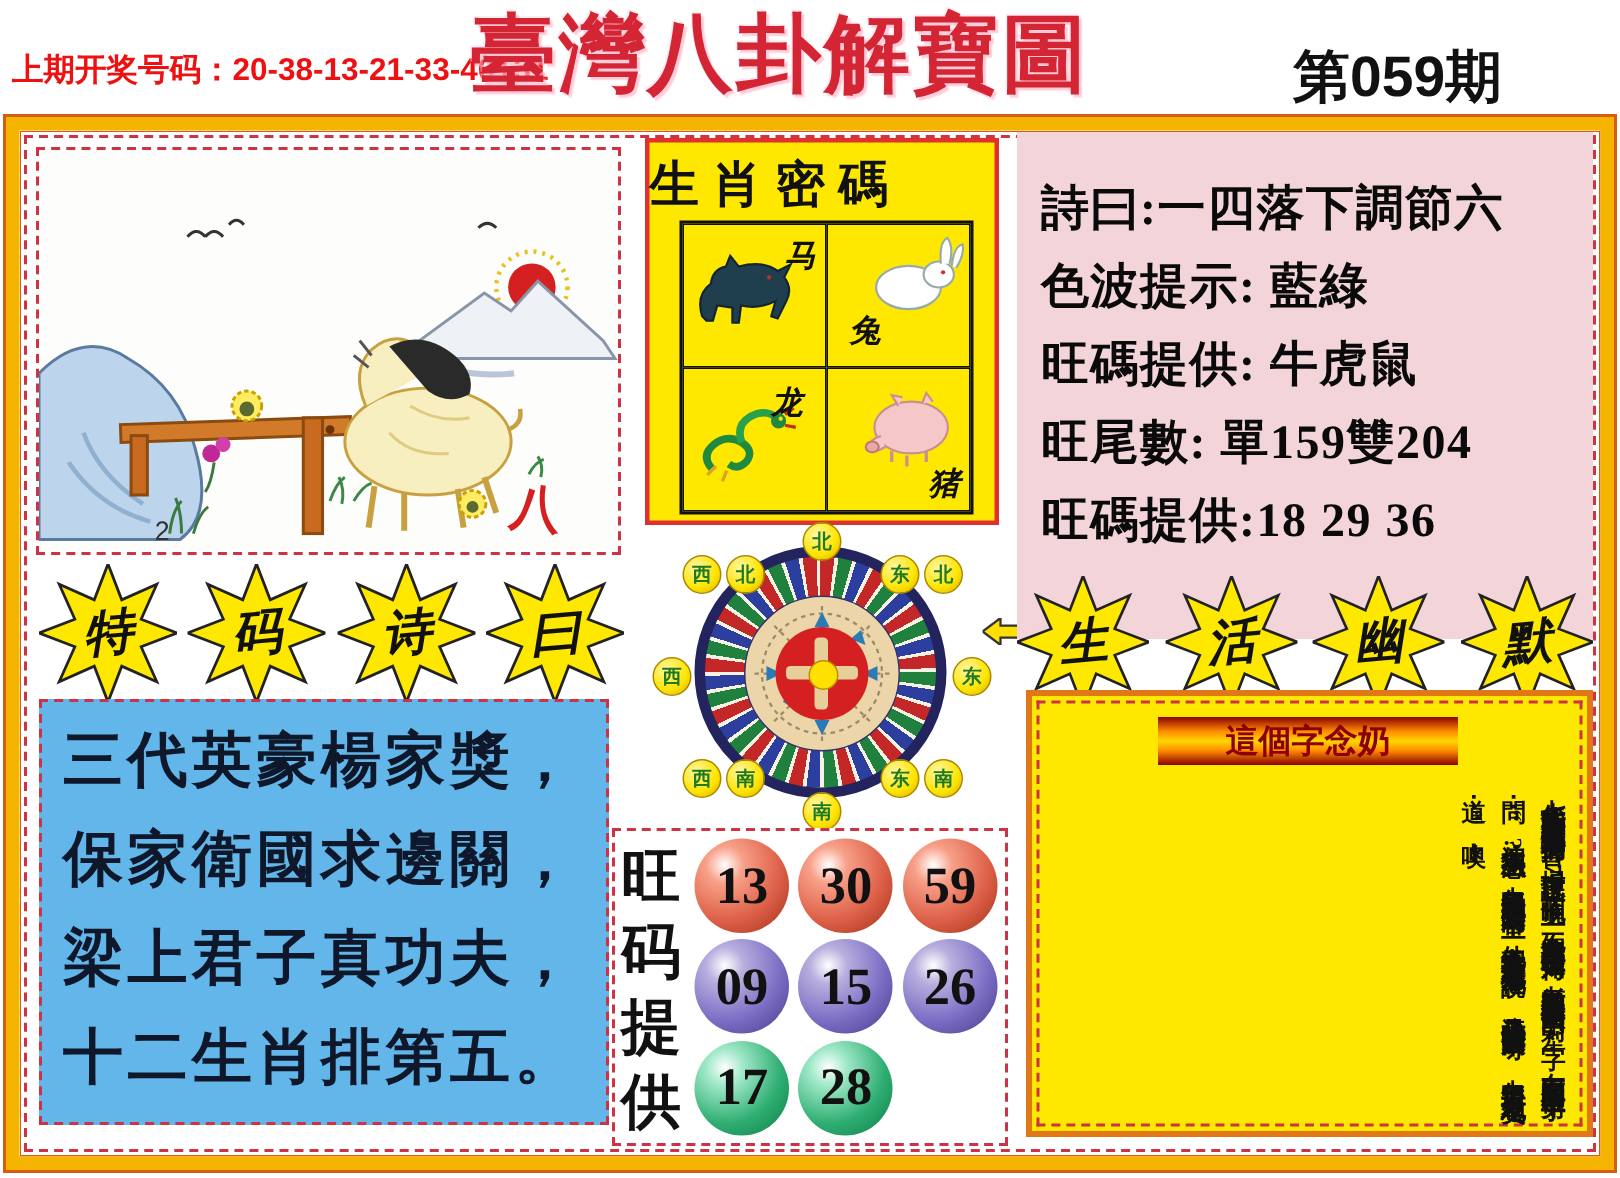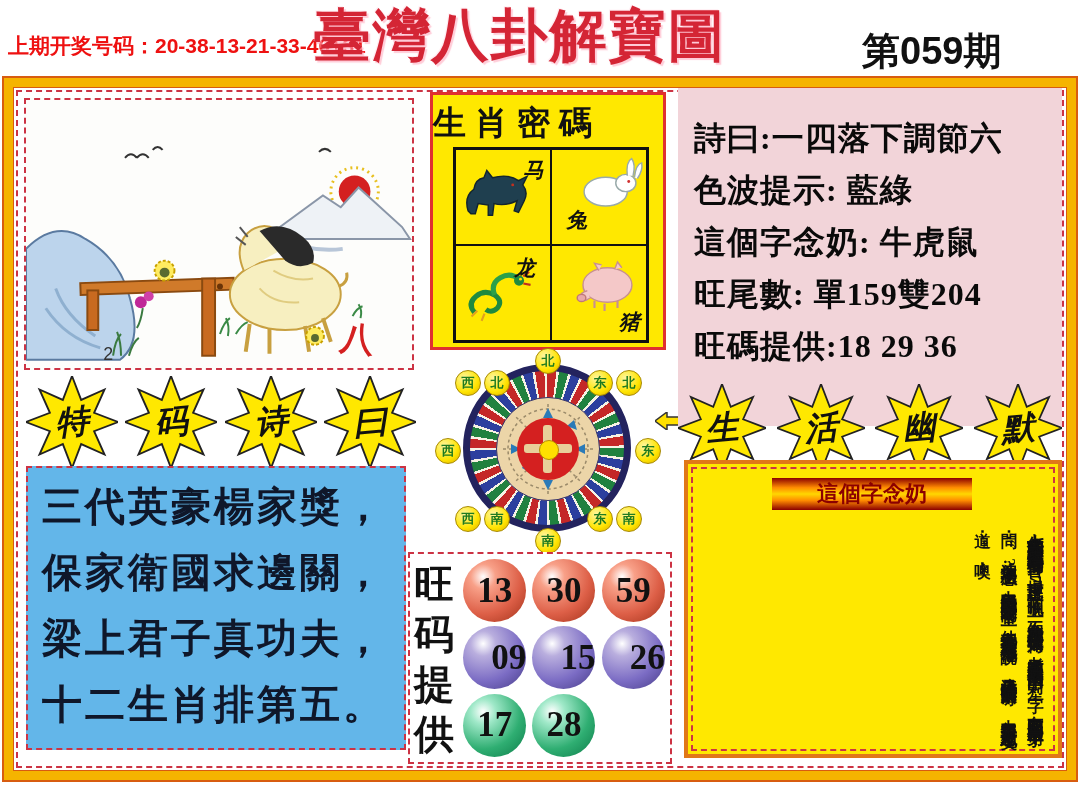--- a/index.html
+++ b/index.html
@@ -83,21 +83,21 @@
   .hot{position:absolute;left:408px;top:552px;width:264px;height:212px;box-sizing:border-box;
       border:2px dashed #cc3344;background:#fff;display:flex;}
   .hot-label{width:48px;padding-top:6px;text-align:center;}
   .hot-label span{display:block;font-family:"Liberation Serif",serif;font-weight:bold;
       font-size:40px;line-height:50px;color:#111;}
   .balls{flex:1;display:grid;grid-template-columns:repeat(3,1fr);grid-auto-rows:1fr;
       padding:3px 2px;align-items:center;justify-items:center;}
   .ball{width:63px;height:63px;border-radius:50%;display:flex;align-items:center;justify-content:center;
       font-family:"Liberation Serif",serif;font-weight:bold;font-size:35px;color:#111;}
   .ball.red{background:radial-gradient(circle at 32% 28%,#ffffff 0%,#f8a088 20%,#dd5f47 60%,#a03018 100%);}
-  .ball.purple{background:radial-gradient(circle at 32% 28%,#ffffff 0%,#b9aede 20%,#7b6cc4 60%,#453a85 100%);justify-content:flex-end;}
+  .ball.purple{background:radial-gradient(circle at 32% 28%,#ffffff 0%,#b9aede 20%,#7b6cc4 60%,#453a85 100%);}
   .ball.green{background:radial-gradient(circle at 32% 28%,#ffffff 0%,#9fe8c8 20%,#2fae72 60%,#0c7a48 100%);}
 
   
   .tips{position:absolute;left:678px;top:88px;width:384px;height:338px;box-sizing:border-box;
       background:#f2d4d9;padding:24px 0 0 16px;}
   .tip-line{font-family:"Liberation Serif",serif;font-weight:bold;font-size:32px;line-height:52px;
       color:#0a0a0a;white-space:nowrap;letter-spacing:1px;}
 
   
   .humor{position:absolute;left:684px;top:460px;width:378px;height:298px;box-sizing:border-box;
@@ -359,21 +359,21 @@
         </div>
       <div class="ball green">
           <span>28</span>
         </div>
     </div>
   </div>
 
   <div class="tips">
     <div class="tip-line">詩曰:一四落下調節六</div>
     <div class="tip-line">色波提示: 藍綠</div>
-    <div class="tip-line">這個字念奶: 牛虎鼠</div>
+    <div class="tip-line">旺碼提供: 牛虎鼠</div>
     <div class="tip-line">旺尾數: 單159雙204</div>
     <div class="tip-line">旺碼提供:18 29 36</div>
   </div>
 
   <div class="stars-row stars-right">
     <div class="star">
       <svg viewBox="0 0 100 100">
           <polygon points="50,0 59.95,25.98 85.36,14.64 74.02,40.05 100,50 74.02,59.95 85.36,85.36 59.95,74.02 50,100 40.05,74.02 14.64,85.36 25.98,59.95 0,50 25.98,40.05 14.64,14.64 40.05,25.98" fill="#ffe800" stroke="#222" stroke-width="2"></polygon>
         </svg>
       <span class="star-ch">生</span>

